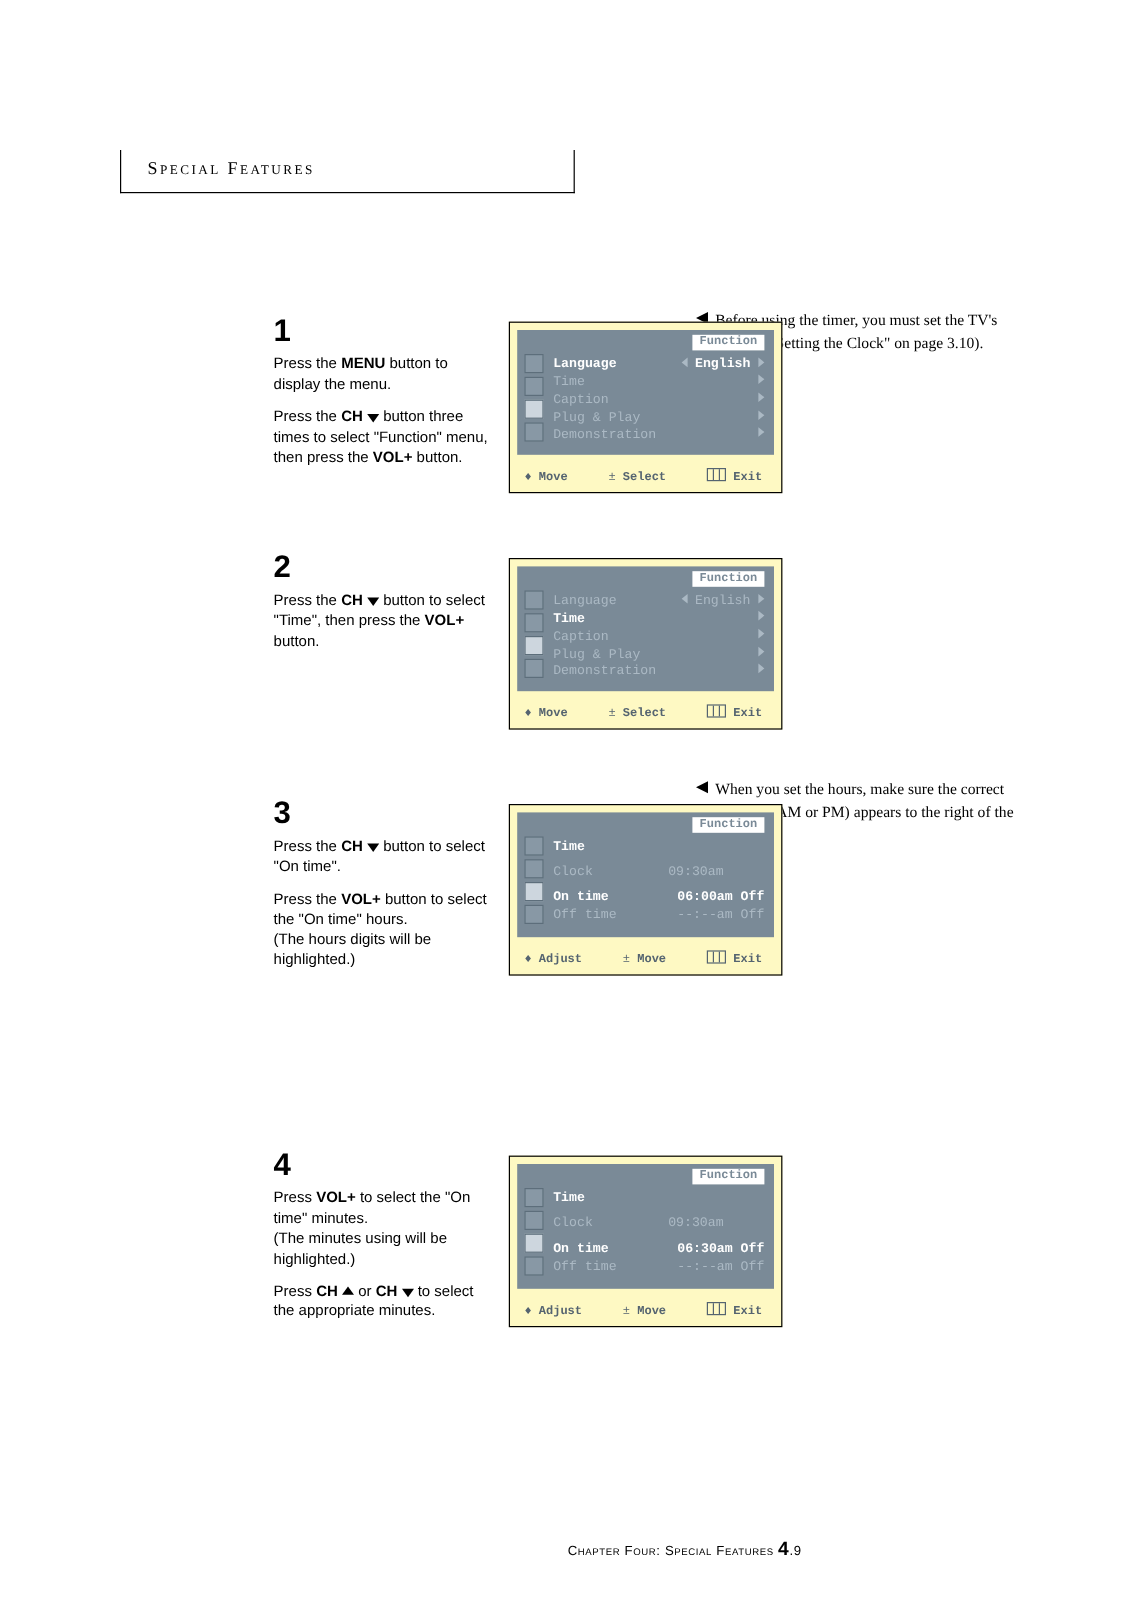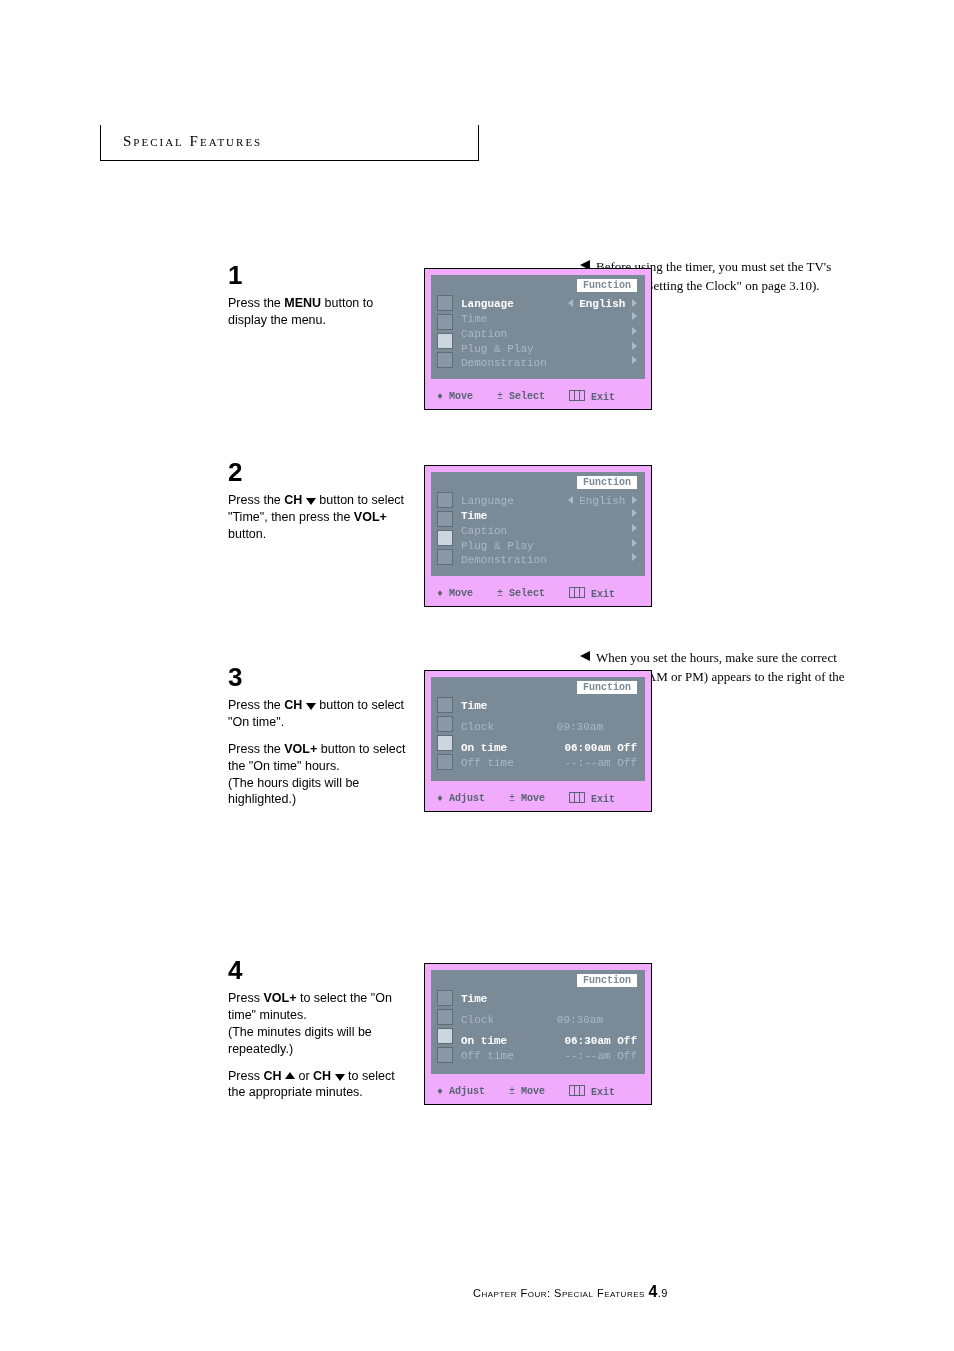--- a/index.html
+++ b/index.html
@@ -58,21 +58,21 @@
   .step-left b { font-weight: bold; }
   .osd {
     position: absolute;
     left: 196px;
     width: 228px;
     border: 1px solid #000;
     box-sizing: border-box;
     font-family: 'Courier New', monospace;
     font-size: 11px;
     color: #96a7b3;
-    background: #f0abfc;
+    background: #fef9c3;
   }
   .osd-inner {
     margin: 6px;
     background: #7a8a97;
     position: relative;
     padding: 8px 8px 8px 30px;
     min-height: 88px;
   }
   .osd-title {
     position: absolute;
@@ -106,22 +106,22 @@
     white-space: pre;
     color: #abb9c4;
   }
   .osd-line.hl { color: #fff; font-weight: bold; }
   .osd-footer {
     padding: 5px 8px 6px 12px;
     font-size: 10px;
     color: #556470;
     font-family: 'Courier New', monospace;
     display: flex;
-    gap: 24px;
-    align-items: center;
+    gap: 34px;
+    align-items: flex-end;
   }
   .foot-item { white-space: pre; }
   .arrow-tri {
     display: inline-block;
     width: 0; height: 0;
   }
   .tri-left {
     border-top: 4px solid transparent;
     border-bottom: 4px solid transparent;
     border-right: 5px solid #abb9c4;
@@ -204,20 +204,23 @@
     <span class="note-arrow"></span><span>Before using the timer, you must set the TV's clock. (See "Setting the Clock" on page 3.10).</span>
   </div>
 
   <div class="step" style="top:258px;">
     <div class="step-left">
       <div class="step-num">1</div>
       <div>
         <span>Press the </span><b>MENU</b><span> button to display the menu.</span>
       </div>
       <div style="height:10px;"></div>
+      <div>
+        <span>Press the </span><b>CH</b> <span class="tri-down"></span><span> button three times to select "Function" menu, then press the </span><b>VOL+</b><span> button.</span>
+      </div>
     </div>
     <div class="osd" style="top:10px;">
       <div class="osd-inner">
         <div class="osd-title">Function</div>
         <div class="osd-icons">
           <div class="osd-icon inactive"></div>
           <div class="osd-icon inactive"></div>
           <div class="osd-icon"></div>
           <div class="osd-icon inactive"></div>
         </div>
@@ -311,21 +314,21 @@
       </div>
     </div>
   </div>
 
   <div class="step" style="top:953px;">
     <div class="step-left">
       <div class="step-num">4</div>
       <div>
         <span>Press </span><b>VOL+</b><span> to select the "On time" minutes.</span>
       </div>
-      <div>(The minutes digits will be repeatedly.)</div>
+      <div>(The minutes using will be highlighted.)</div>
       <div style="height:10px;"></div>
       <div>
         <span>Press </span><b>CH</b> <span class="tri-up"></span><span> or </span><b>CH</b> <span class="tri-down"></span><span> to select the appropriate minutes.</span>
       </div>
     </div>
     <div class="osd" style="top:10px;">
       <div class="osd-inner">
         <div class="osd-title">Function</div>
         <div class="osd-icons">
           <div class="osd-icon inactive"></div>

